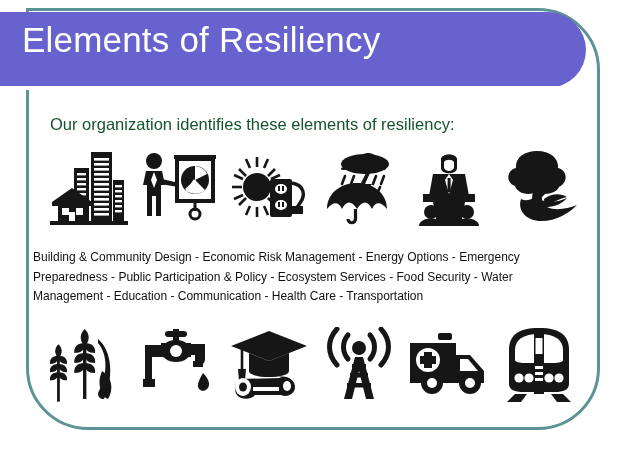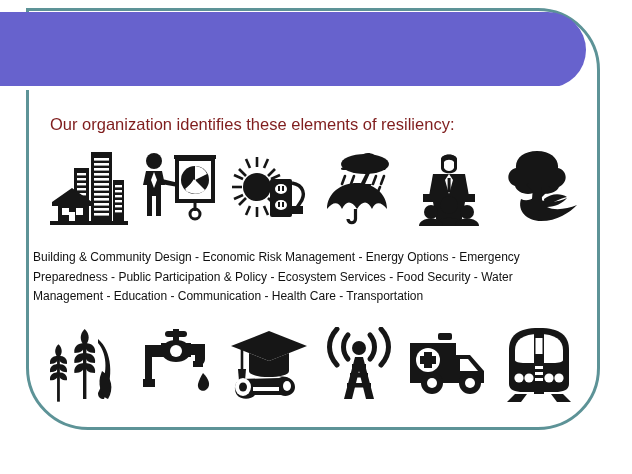--- a/index.html
+++ b/index.html
@@ -59,21 +59,21 @@
     white-space: nowrap;
   }
 
   
   .lead-text {
     position: absolute;
     left: 50px;
     top: 112px;
     font-size: 16.5px;
     line-height: 24px;
-    color: #7f1d1d;
+    color: #14532d;
     white-space: nowrap;
   }
 
   .icon-row {
     position: absolute;
     display: flex;
     align-items: flex-end;
     justify-content: flex-start;
   }
   .icon-row.row1 {
@@ -112,20 +112,21 @@
 </head>
 <body>
 
 <div id="slide">
 
   <div class="frame"></div>
 
   <div class="title-bar">
     <div class="title-underline"></div>
   </div>
+  <div class="title-text">Elements of Resiliency</div>
 
   <div class="lead-text">Our organization identifies these elements of resiliency:</div>
 
   <div class="icon-row row1">
 
     <div class="icon-cell">
       <svg width="78" height="76" viewBox="0 0 78 76" fill="#161616" aria-hidden="true">
         <rect x="41" y="2" width="21" height="70"></rect>
         <rect x="24" y="18" width="15" height="54"></rect>
         <rect x="63" y="30" width="11" height="42"></rect>

